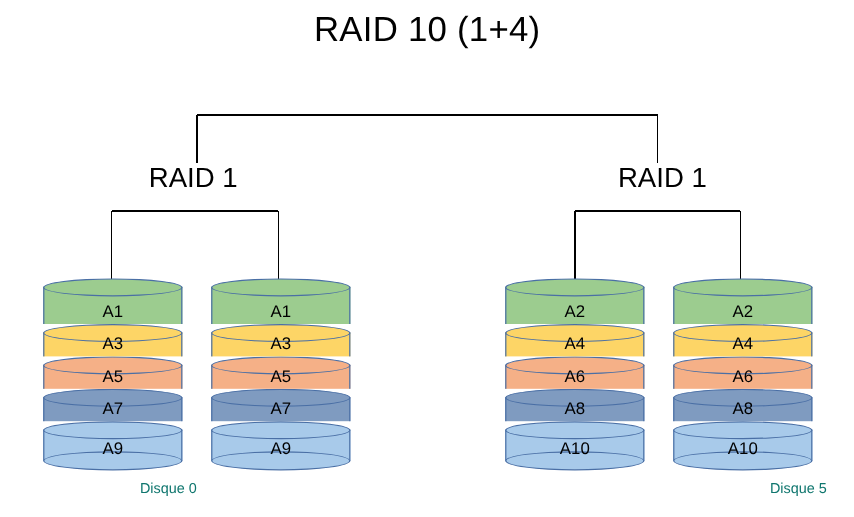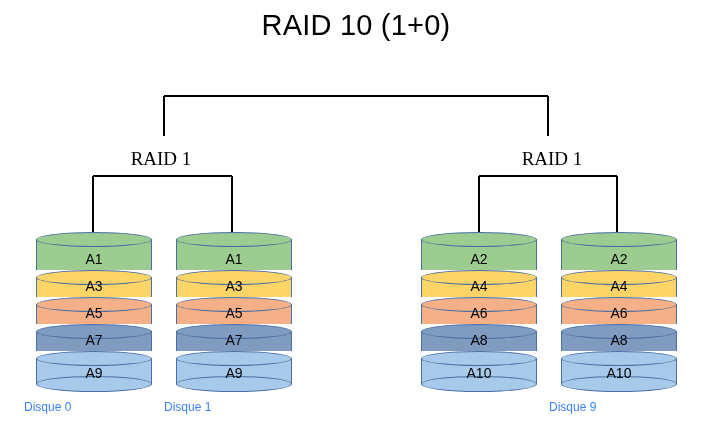--- a/index.html
+++ b/index.html
@@ -39,26 +39,25 @@
     left: 0;
     right: 0;
     top: 62px;
     text-align: center;
     font-size: 19px;
     line-height: 24px;
   }
 
   .label-raid1 {
     position: absolute;
-    top: 147px;
+    top: 136px;
     width: 160px;
     text-align: center;
-    font-size: 19px;
+    font-size: 23px;
     line-height: 24px;
-    font-family: Liberation Serif, serif;
   }
   .label-raid1.left  { left: 81px; }
   .label-raid1.right { left: 472px; }
 
   
   #connectors {
     position: absolute;
     left: 0;
     top: 0;
     width: 712px;
@@ -136,32 +135,32 @@
     border: 1px solid #4a6fa5;
     box-sizing: border-box;
     z-index: 1;
   }
 
   .disk-caption {
     position: absolute;
     top: 168px;
     left: -12px;
     width: 140px;
-    text-align: left;
+    text-align: right;
     font-size: 12px;
     line-height: 15px;
-    color: #3b82f6;
+    color: #0f766e;
   }
 </style>
 </head>
 <body>
 
 <div id="diagram-root">
 
-  <div class="title">RAID 10 (1+0)</div>
+  <div class="title">RAID 10 (1+4)</div>
 
 
   <div class="label-raid1 left">RAID 1</div>
   <div class="label-raid1 right">RAID 1</div>
 
   <svg id="connectors" viewBox="0 0 712 431" width="712" height="431" xmlns="http://www.w3.org/2000/svg">
 
     <g stroke="#000000" stroke-width="1.3" fill="none" shape-rendering="crispEdges">
       <path d="M164,96 L548,96"></path>
       <path d="M164,96 L164,136"></path>
@@ -231,21 +230,20 @@
             <div class="band-cap" style="background: rgb(127, 155, 192); z-index: 2;"></div>
             <div class="band-text">A7</div>
           </div>
           <div class="band" style="top: 119px; height: 33px; z-index: 6;">
             <div class="band-body" style="background: rgb(168, 202, 234);"></div>
             <div class="disk-bottom" style="background: rgb(168, 202, 234);"></div>
             <div class="band-cap" style="background: rgb(168, 202, 234); z-index: 2;"></div>
             <div class="band-text">A9</div>
           </div>
         </div>
-        <div class="disk-caption">Disque 1</div>
       </div>
       <div class="disk disk-2">
         <div class="cylinder">
           <div class="band" style="top: 0px; height: 38px; z-index: 10;">
             <div class="band-body" style="background: rgb(156, 204, 143);"></div>
             <div class="band-cap" style="background: rgb(156, 204, 143); z-index: 2;"></div>
             <div class="band-text">A2</div>
           </div>
           <div class="band" style="top: 38px; height: 27px; z-index: 9;">
             <div class="band-body" style="background: rgb(253, 213, 102);"></div>
@@ -292,17 +290,17 @@
             <div class="band-cap" style="background: rgb(127, 155, 192); z-index: 2;"></div>
             <div class="band-text">A8</div>
           </div>
           <div class="band" style="top: 119px; height: 33px; z-index: 6;">
             <div class="band-body" style="background: rgb(168, 202, 234);"></div>
             <div class="disk-bottom" style="background: rgb(168, 202, 234);"></div>
             <div class="band-cap" style="background: rgb(168, 202, 234); z-index: 2;"></div>
             <div class="band-text">A10</div>
           </div>
         </div>
-        <div class="disk-caption">Disque 9</div>
+        <div class="disk-caption">Disque 5</div>
       </div>
     </div>
 
 </div>
 
 </body></html>

